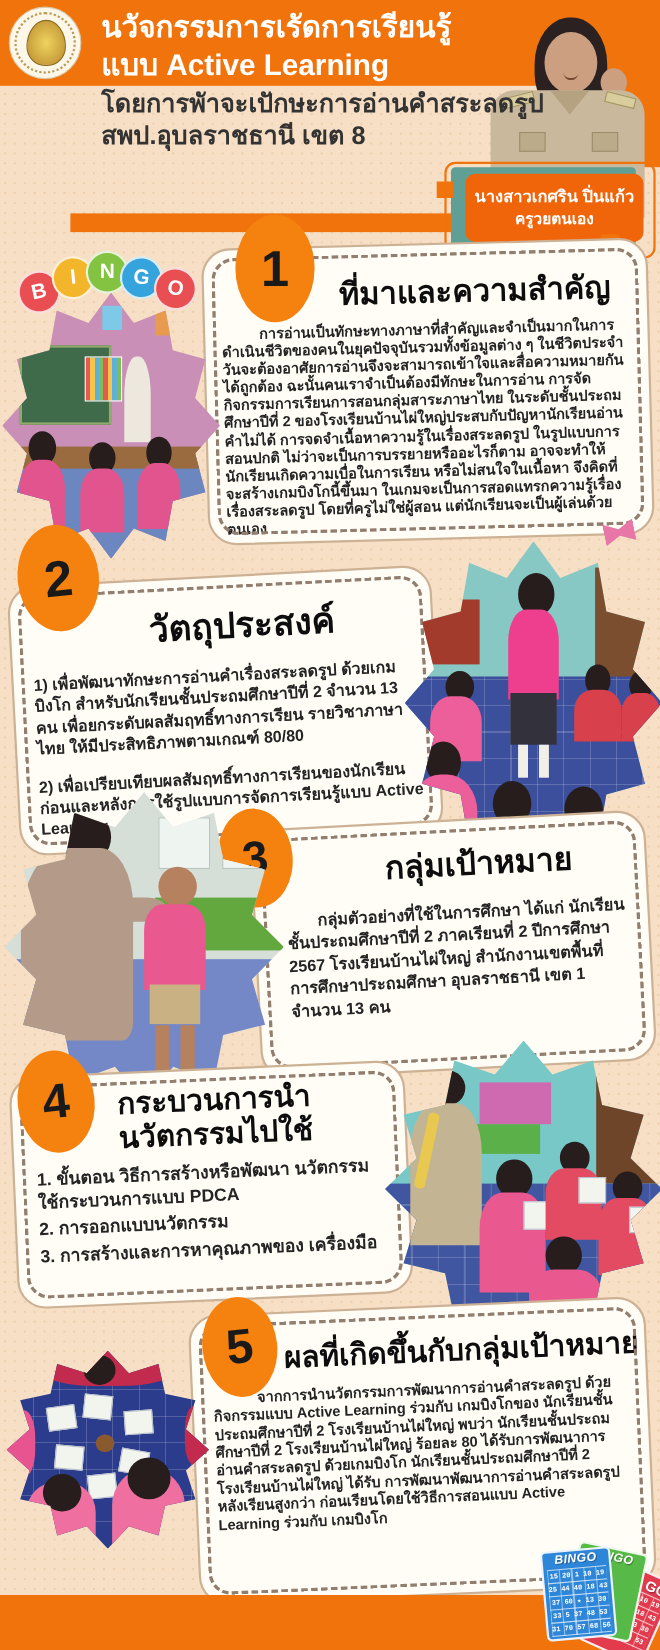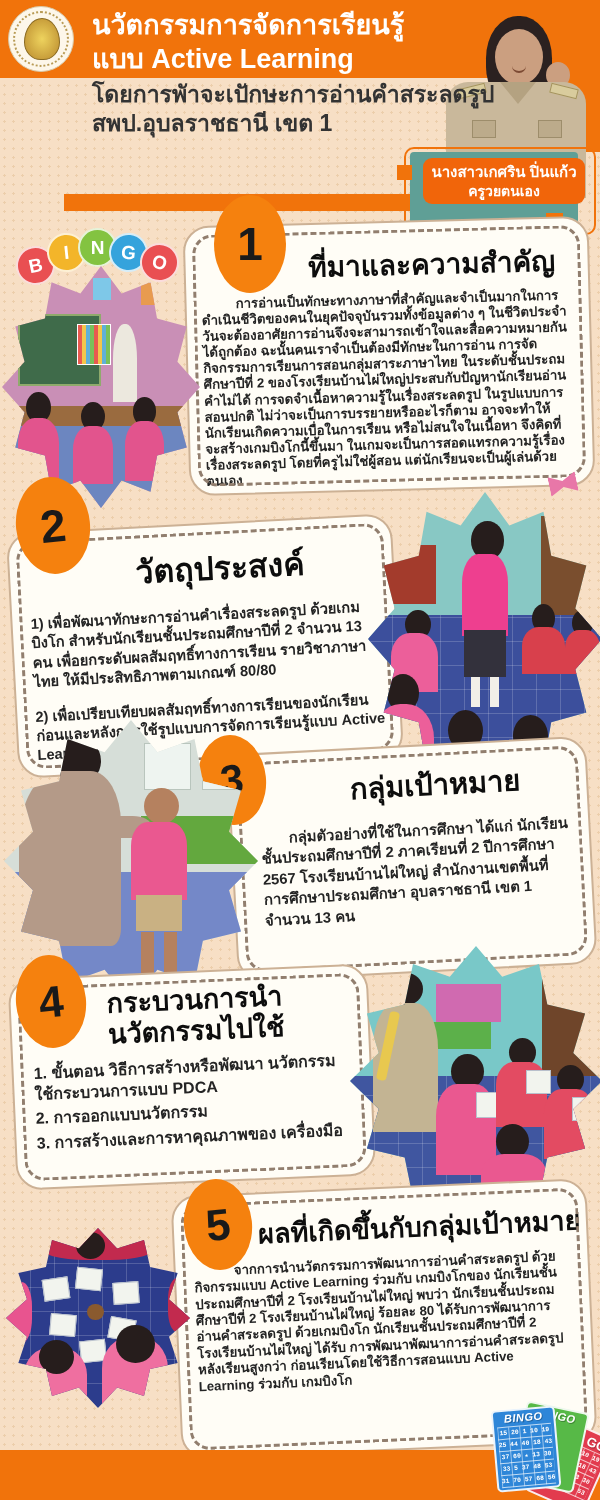--- a/index.html
+++ b/index.html
@@ -30,21 +30,21 @@
   .t-body{position:absolute;left:18px;top:66px;width:140px;height:116px;background:#c9b89b;border-radius:22px 22px 0 0;}
   .t-collar{position:absolute;left:72px;top:66px;width:36px;height:22px;background:#b4a281;clip-path:polygon(0 0,100% 0,50% 100%);}
   .t-ep1,.t-ep2{position:absolute;top:70px;width:26px;height:8px;background:#d9cc9d;border:1px solid #a4935f;}
   .t-ep1{left:30px;transform:rotate(-14deg);}
   .t-ep2{left:122px;transform:rotate(14deg);}
   .t-pocket1,.t-pocket2{position:absolute;top:104px;width:22px;height:16px;background:#bcab8b;border:1px solid #9d8d6b;}
   .t-pocket1{left:44px;} .t-pocket2{left:110px;}
   
   .badge-frame{position:absolute;left:404px;top:147px;width:188px;height:84px;border:2px solid #f1730b;border-radius:10px;}
   .badge-teal{position:absolute;left:410px;top:152px;width:168px;height:72px;background:#5f9f96;border-radius:4px;}
-  .badge-orange{position:absolute;left:423px;top:158px;width:162px;height:46px;background:#f1650a;border-radius:9px;
+  .badge-orange{position:absolute;left:423px;top:158px;width:162px;height:62px;background:#f1650a;border-radius:9px;
     display:flex;flex-direction:column;align-items:center;justify-content:center;color:#fff;font-weight:bold;}
   .badge-orange .n1{font-size:15px;line-height:20px;white-space:nowrap;}
   .badge-orange .n2{font-size:14px;line-height:18px;}
   .sq1{position:absolute;left:397px;top:165px;width:15px;height:15px;background:#f1730b;}
   .sq2{position:absolute;left:546px;top:213px;width:17px;height:17px;background:#f1730b;}
   .divider{position:absolute;left:64px;top:194px;width:374px;height:17px;background:#f1730b;}
   
   .bingo-logo{position:absolute;left:14px;top:226px;width:170px;height:70px;}
   .bl{position:absolute;width:35px;height:35px;border-radius:50%;color:#fff;font-weight:bold;font-size:19px;
       display:flex;align-items:center;justify-content:center;border:2px solid rgba(255,255,255,.8);}
@@ -125,26 +125,26 @@
     <div class="t-pocket1"></div>
     <div class="t-pocket2"></div>
   </div>
 
   <div class="logo">
     <div class="logo-ring"></div>
     <div class="logo-core"></div>
   </div>
 
   <div class="hdr-title">
-    <div class="l">นวัตกรรมการจัดการเรียนรู้</div>
+    <div class="l">นวัจกรรมการเรัดการเรียนรู้</div>
     <div class="l">แบบ Active Learning</div>
   </div>
   <div class="hdr-sub">
     <div class="l">โดยการพัาจะเปักษะการอ่านคำสระลดรูป</div>
-    <div class="l">สพป.อุบลราชธานี เขต 1</div>
+    <div class="l">สพป.อุบลราชธานี เขต 8</div>
   </div>
 
   <div class="divider"></div>
 
   <div class="badge-frame"></div>
   <div class="badge-teal"></div>
   <div class="badge-orange">
     <div class="n1">นางสาวเกศริน  ปิ่นแก้ว</div>
     <div class="n2">ครูวยตนเอง</div>
   </div>

